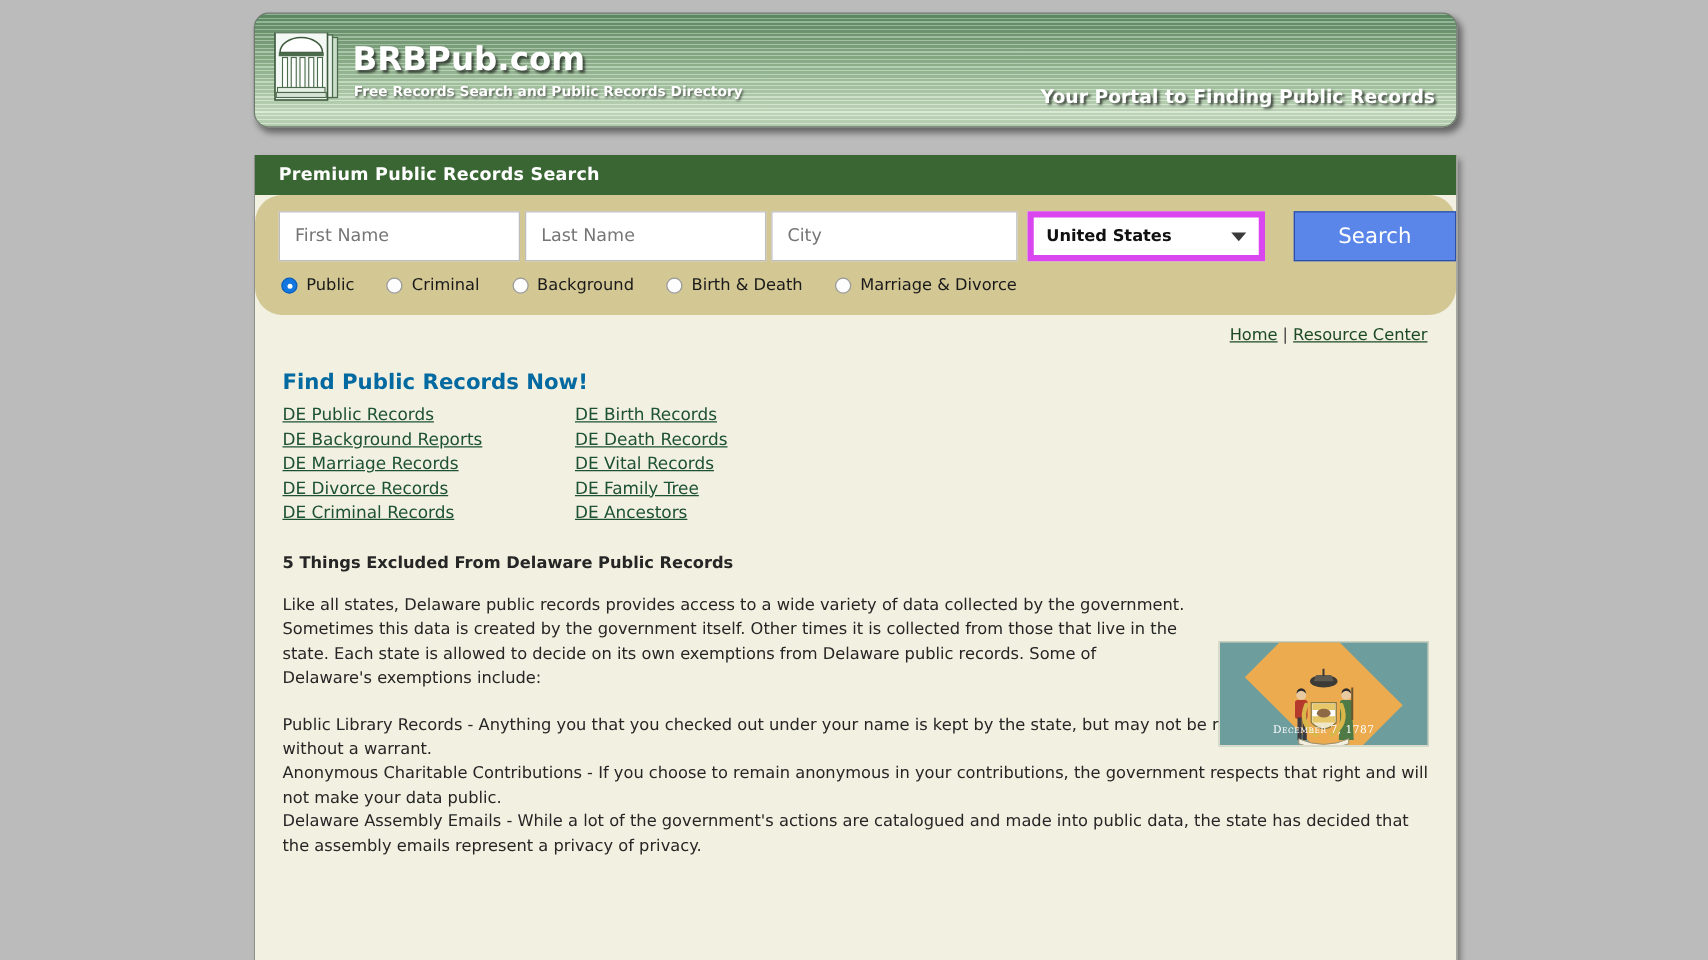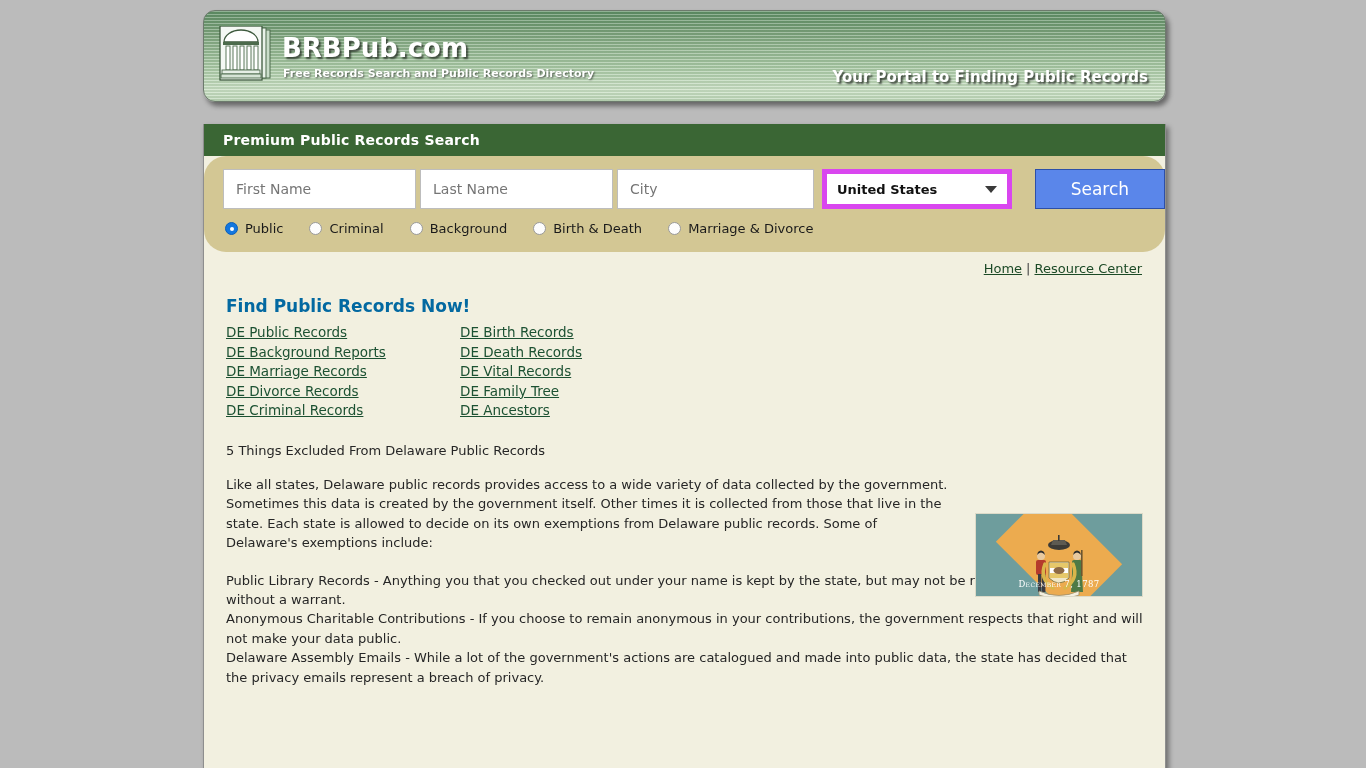--- a/index.html
+++ b/index.html
@@ -230,20 +230,21 @@
     margin: 47px 0 0 22px;
     color: #9c2a1c;
     font-size: 29px;
     font-weight: bold;
     letter-spacing: -0.2px;
   }
   .lead {
     margin: 22px 2px 0 22px;
     font-size: 13px;
     color: #262626;
+    font-weight: bold;
   }
   .flag {
     position: absolute;
     right: 22px; top: 389px;
     width: 168px; height: 84px;
     background: #6e9d9d;
     border: 1px solid #dcdac8;
     overflow: hidden;
   }
   .flag-diamond {
@@ -409,18 +410,18 @@
         </svg>
       </span>
       <div class="flag-date">December 7, 1787</div>
     </div>
 
     <div class="body-copy">Like all states, Delaware public records provides access to a wide variety of data collected by the government. Sometimes this data is created by the government itself. Other times it is collected from those that live in the state. Each state is allowed to decide on its own exemptions from Delaware public records. Some of Delaware's exemptions include:</div>
 
     <div class="body-wide">
       <p>Public Library Records - Anything you that you checked out under your name is kept by the state, but may not be released to the public without a warrant.</p>
       <p>Anonymous Charitable Contributions - If you choose to remain anonymous in your contributions, the government respects that right and will not make your data public.</p>
-      <p>Delaware Assembly Emails - While a lot of the government's actions are catalogued and made into public data, the state has decided that the privacy emails represent a breach of privacy.</p>
+      <p>Delaware Assembly Emails - While a lot of the government's actions are catalogued and made into public data, the state has decided that the assembly emails represent a privacy of privacy.</p>
 
     </div>
 
   </div>
 </div>
 
 </body></html>

